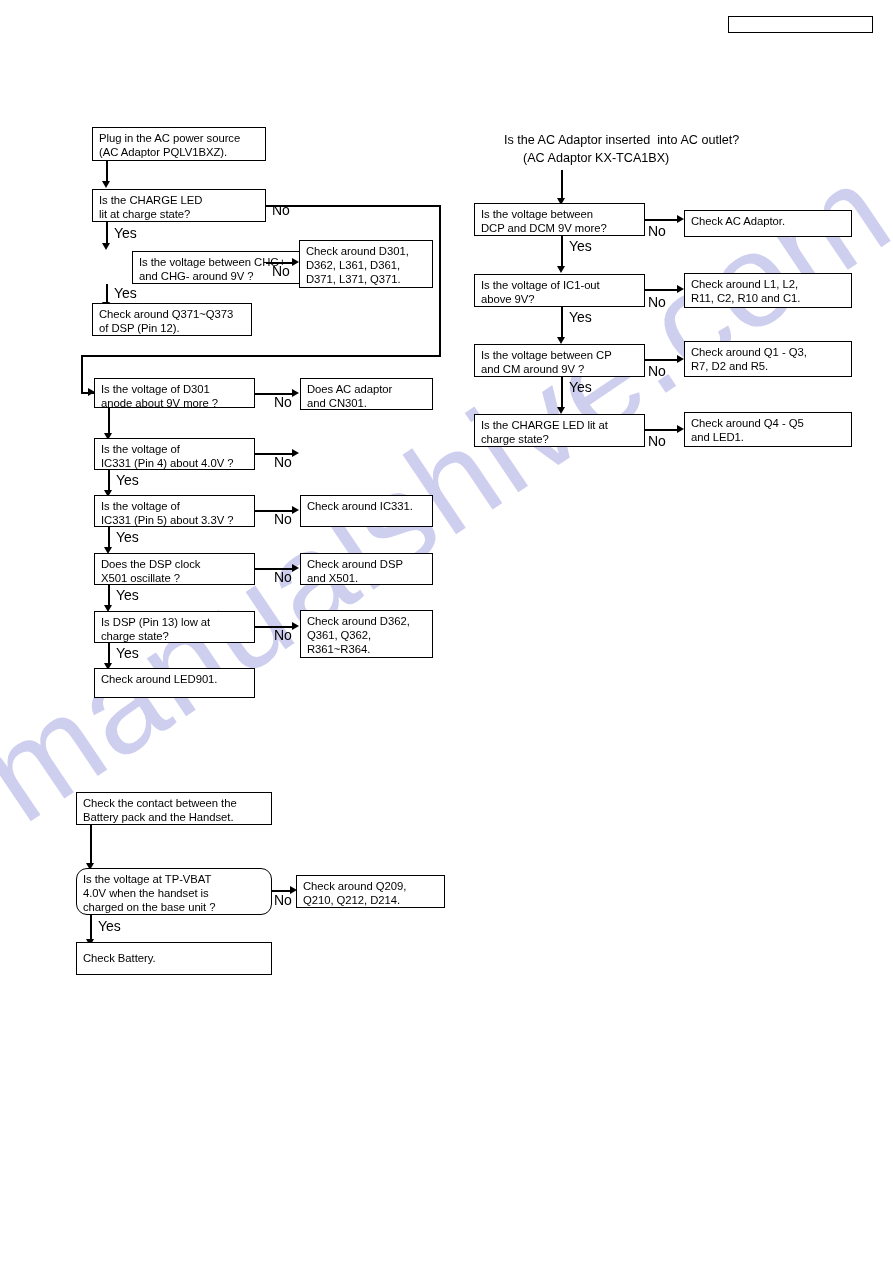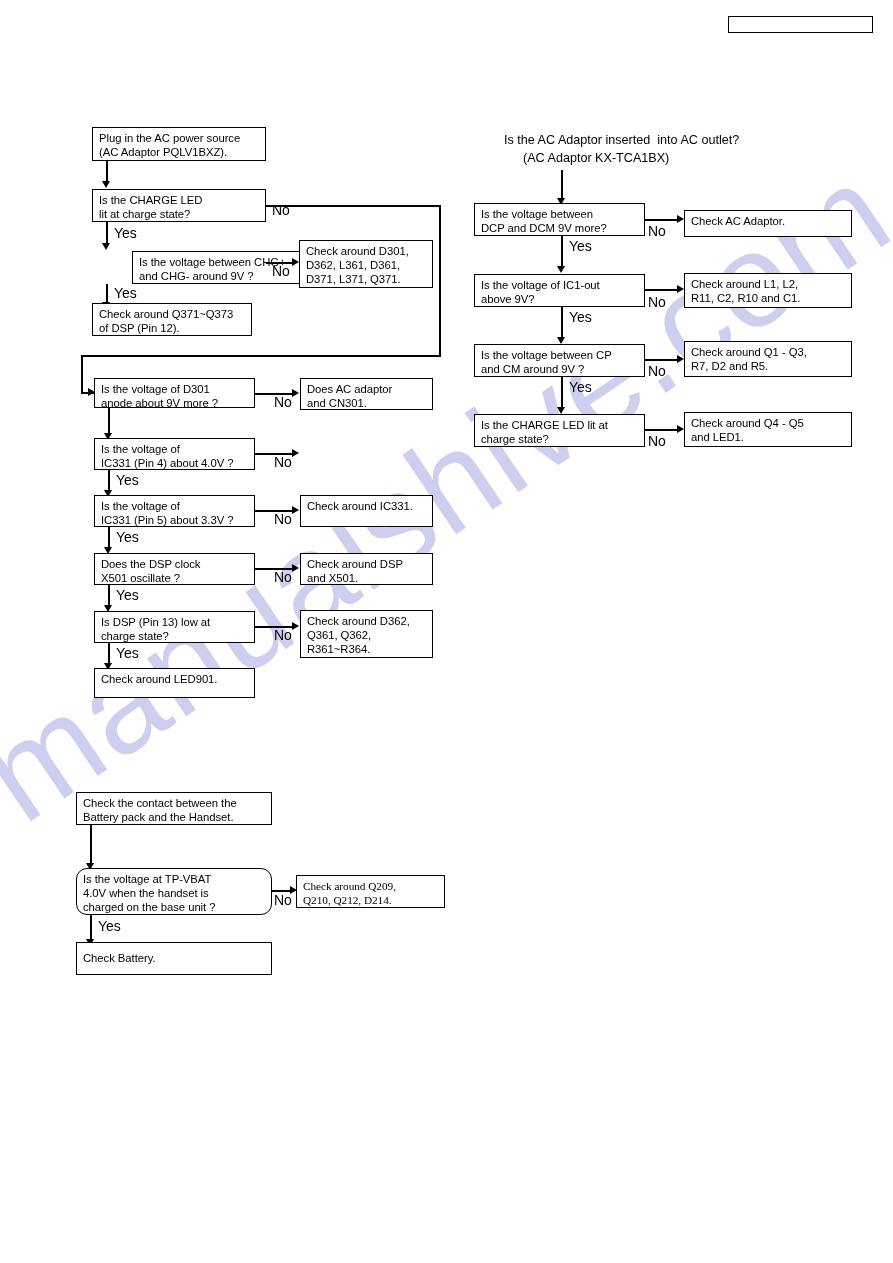--- a/index.html
+++ b/index.html
@@ -284,21 +284,21 @@
     <div class="ln v" style="left:90px; top:825px; height:40px;"></div>
     <div class="arr down" style="left:86px; top:863px;"></div>
 
     <div class="fbox" style="left:76px; top:868px; width:196px; height:47px;border-radius:11px;">Is the voltage at TP-VBAT
 4.0V when the handset is
 charged on the base unit ?</div>
 
     <div class="ln h" style="left:272px; top:890px; width:21px;"></div>
     <div class="arr right" style="left:290px; top:886px;"></div>
     <div class="lbl" style="left:274px; top:894px;">No</div>
-    <div class="fbox" style="left:296px; top:875px; width:149px; height:33px;font-family:Liberation Serif, serif;">Check around  Q209,
+    <div class="fbox" style="left:296px; top:875px; width:149px; height:33px;">Check around  Q209,
 Q210, Q212, D214.</div>
 
     <div class="ln v" style="left:90px; top:915px; height:26px;"></div>
     <div class="arr down" style="left:86px; top:939px;"></div>
     <div class="lbl" style="left:98px; top:920px;">Yes</div>
 
     <div class="fbox" style="left:76px; top:942px; width:196px; height:33px; padding-top:8px;">Check Battery.</div>
 
   </div>
 </div>

